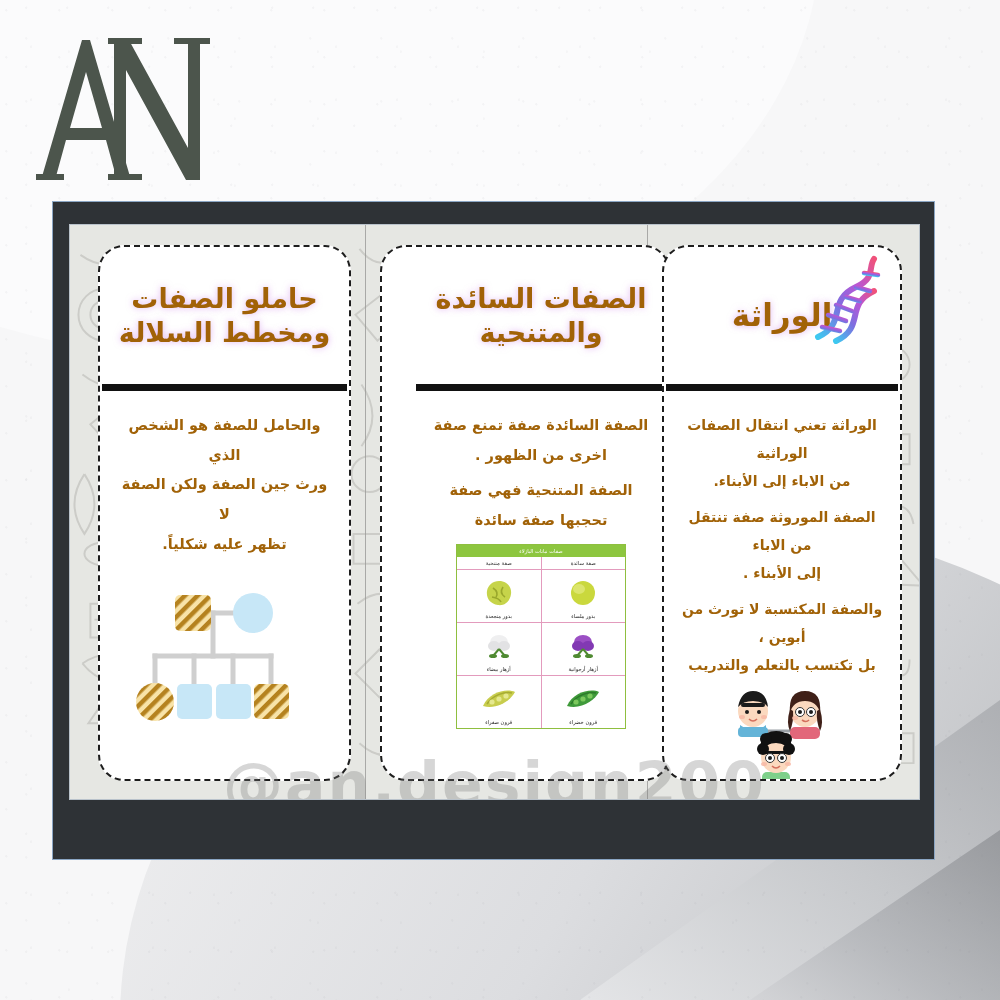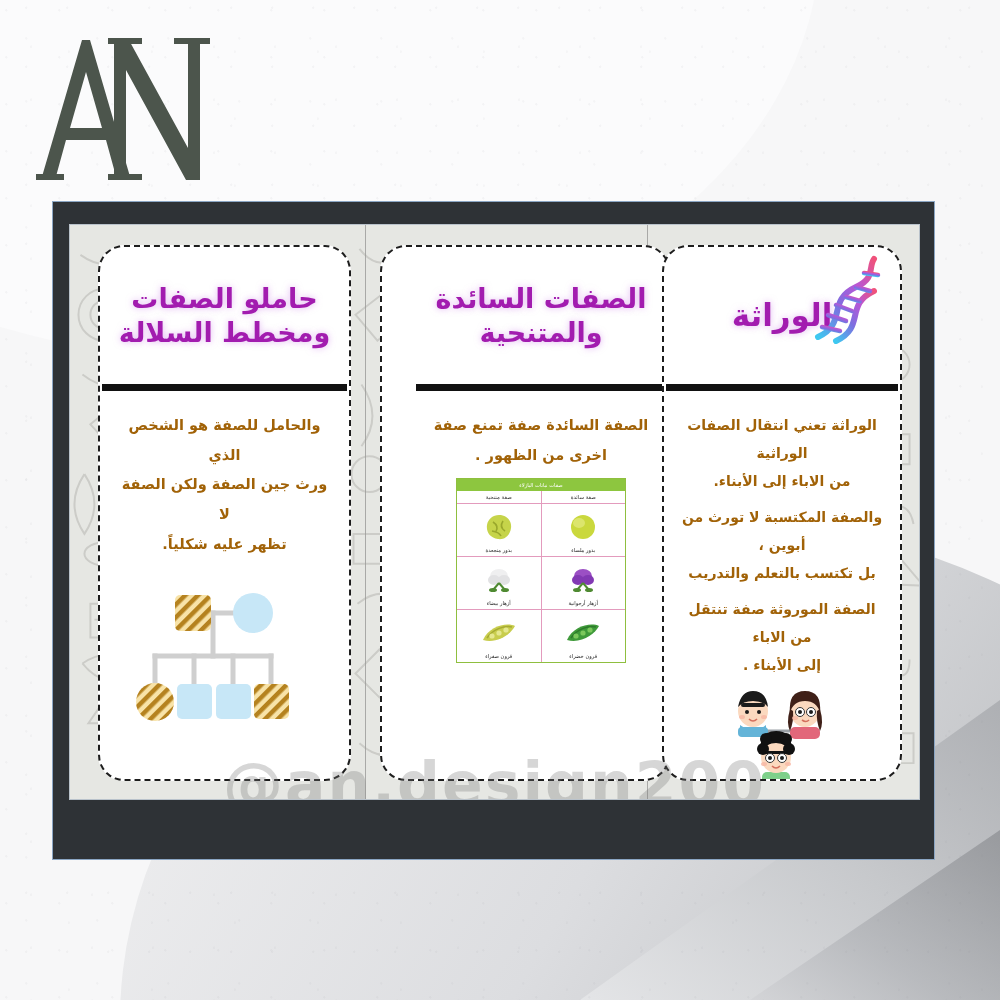--- a/index.html
+++ b/index.html
@@ -90,21 +90,21 @@
   #panel-right{left:592px;width:240px;}
 
   .panel-head{
     position:relative;
     height:137px;
     display:flex;align-items:center;justify-content:center;
     padding:0 10px;
     box-sizing:border-box;
   }
   .panel-title{
-    color:#a21caf;
+    color:#a16207;
     font-weight:bold;
     font-size:27px;
     line-height:1.25;
     text-align:center;
     direction:rtl;
     text-shadow:0 0 7px rgba(200,120,230,.55);
     white-space:pre-line;
   }
   #panel-right .panel-title{font-size:31px;}
   .rule{height:7px;background:#111;margin:0 2px 0 2px;}
@@ -288,20 +288,22 @@
 
     <section class="panel" id="panel-mid">
       <div class="panel-head">
         <h2 class="panel-title">الصفات السائدة
 والمتنحية</h2>
       </div>
       <div class="rule"></div>
       <div class="panel-body">
         <p class="para">الصفة السائدة صفة تمنع صفة
 اخرى من الظهور .</p>
+        <p class="para">الصفة المتنحية فهي صفة
+تحجبها صفة سائدة</p>
 
         <div id="pea-table">
           <div class="th">صفات نباتات البازلاء</div>
           <div class="hrow">
             <div>صفة سائدة</div>
             <div>صفة متنحية</div>
           </div>
 
           <div class="row">
             <div class="cell">
@@ -408,24 +410,24 @@
               <path d="M62 20 L76 22"></path>
             </g>
           </svg>
         </div>
         <h2 class="panel-title">الوراثة</h2>
       </div>
       <div class="rule"></div>
       <div class="panel-body">
         <p class="para">الوراثة تعني انتقال الصفات الوراثية
 من الاباء إلى الأبناء.</p>
+        <p class="para">الصفة الموروثة صفة تنتقل من الاباء
+إلى الأبناء .</p>
         <p class="para">والصفة المكتسبة لا تورث من أبوين ،
 بل تكتسب بالتعلم والتدريب</p>
-        <p class="para">الصفة الموروثة صفة تنتقل من الاباء
-إلى الأبناء .</p>
 
         <div id="family">
           <svg viewBox="0 0 140 104" xmlns="http://www.w3.org/2000/svg">
 
             <g stroke="#9aa0a6" stroke-width="3" fill="none">
               <path d="M40 44 H86"></path>
                 <path d="M63 44 V56"></path>
             </g>
 
             <g>

